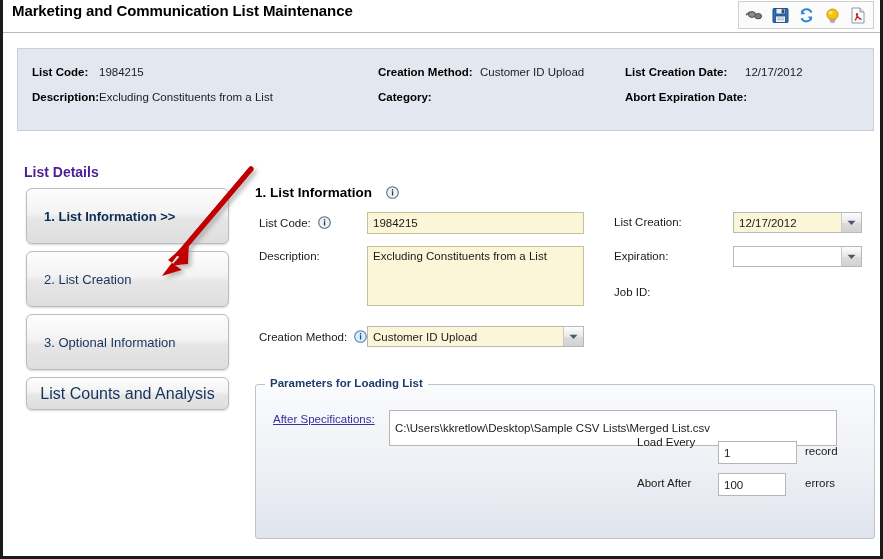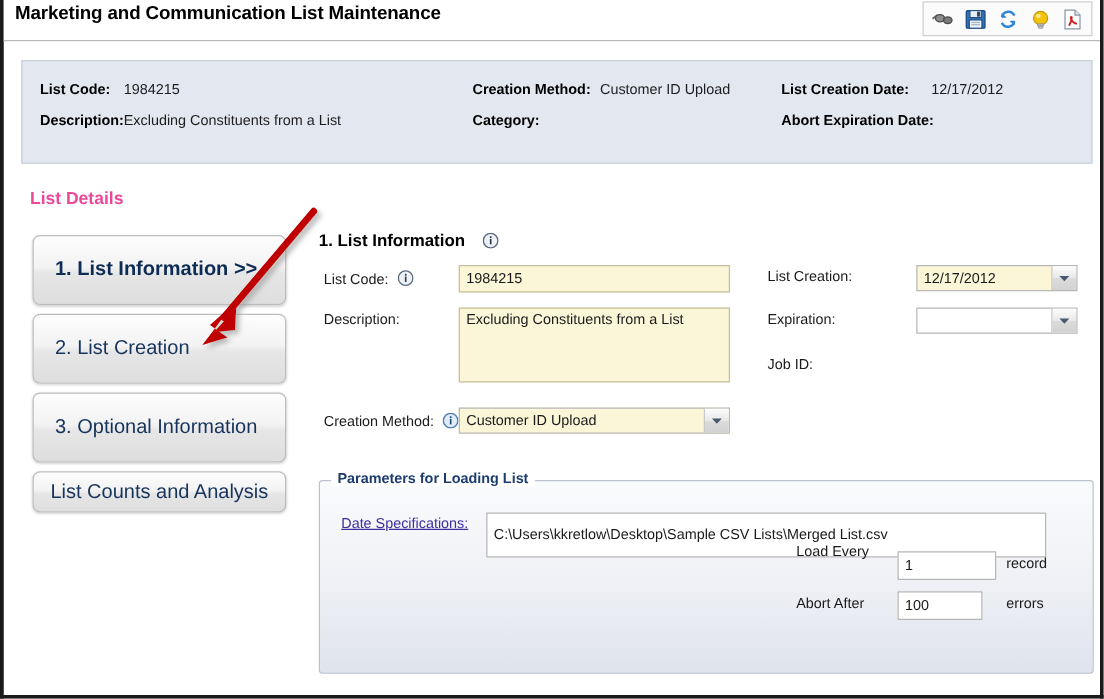--- a/index.html
+++ b/index.html
@@ -76,44 +76,44 @@
     border: 1px solid #c8cfdd;
     box-sizing: border-box;
   }
   .info-cell { position: absolute; white-space: nowrap; }
   .info-label { font-weight: bold; font-size: 11.5px; color: #000; }
   .info-value { font-size: 11.5px; color: #1d1d1d; }
 
   
   .section-heading {
     position: absolute;
-    left: 21px; top: 150px;
+    left: 21px; top: 164px;
     font-size: 14px;
     font-weight: bold;
-    color: #ec4899;
+    color: #4c1d95;
   }
 
   
   .steps { position: absolute; left: 23px; top: 188px; width: 203px; }
   .step-btn {
     box-sizing: border-box;
     width: 203px;
     border: 1px solid #bcbcbc;
     border-radius: 6px;
     background: linear-gradient(to bottom, #fdfdfd 0%, #f3f3f3 45%, #e6e6e6 55%, #dedede 100%);
     box-shadow: 0 1px 2px rgba(0,0,0,0.16);
     display: flex;
     align-items: center;
     cursor: pointer;
   }
   .step-tall { height: 56px; margin-bottom: 7px; }
   .step-short { height: 33px; margin-top: 3px; }
   .step-label {
     padding-left: 17px;
-    font-size: 16px;
+    font-size: 13px;
     color: #16335c;
   }
   .step-label.active { font-weight: bold; color: #0d2c55; }
   .step-short .step-label {
     padding-left: 0;
     width: 100%;
     text-align: center;
     font-size: 16px;
   }
   .pane-title {
@@ -384,21 +384,21 @@
         </svg>
     </div>
   </div>
 
   <div class="fld-label" style="left:611px; top:286px;">Job ID:</div>
   <div class="fld-label" style="left:730px; top:286px;"></div>
 
   <div class="param-box"></div>
   <div class="param-legend">Parameters for Loading List</div>
 
-  <div class="link-label" style="left:270px; top:413px;">Date Specifications:</div>
+  <div class="link-label" style="left:270px; top:413px;">After Specifications:</div>
   <input class="txt-input txt-white" style="left: 386px; top: 410px; width: 448px; height: 36px;" value="C:\Users\kkretlow\Desktop\Sample CSV Lists\Merged List.csv">
 
   <div class="fld-label" style="left:634px; top:436px;">Load Every</div>
   <input class="txt-input txt-white" style="left: 715px; top: 441px; width: 79px; height: 23px;" value="1">
   <div class="fld-label" style="left:802px; top:445px;">record</div>
 
   <div class="fld-label" style="left:634px; top:477px;">Abort After</div>
   <input class="txt-input txt-white" style="left: 715px; top: 473px; width: 68px; height: 23px;" value="100">
   <div class="fld-label" style="left:802px; top:477px;">errors</div>
 

